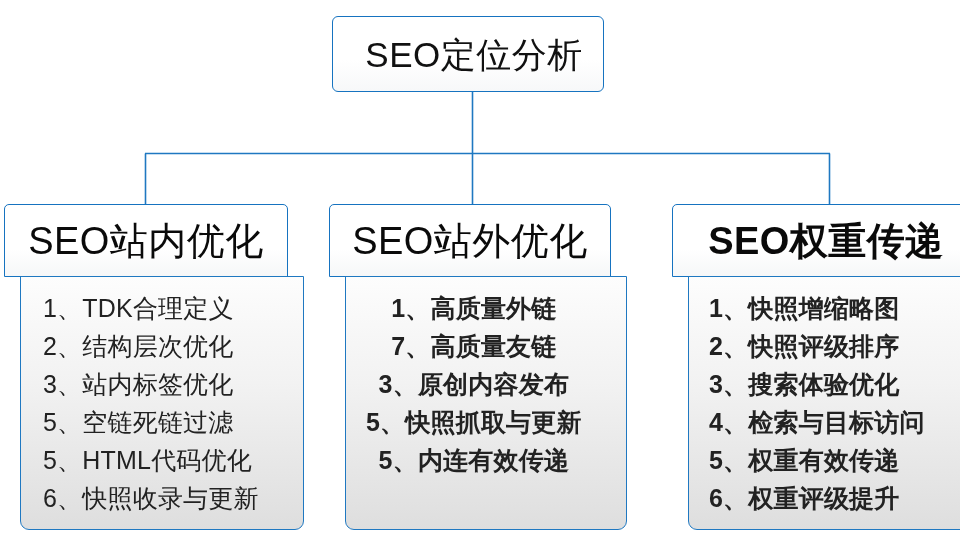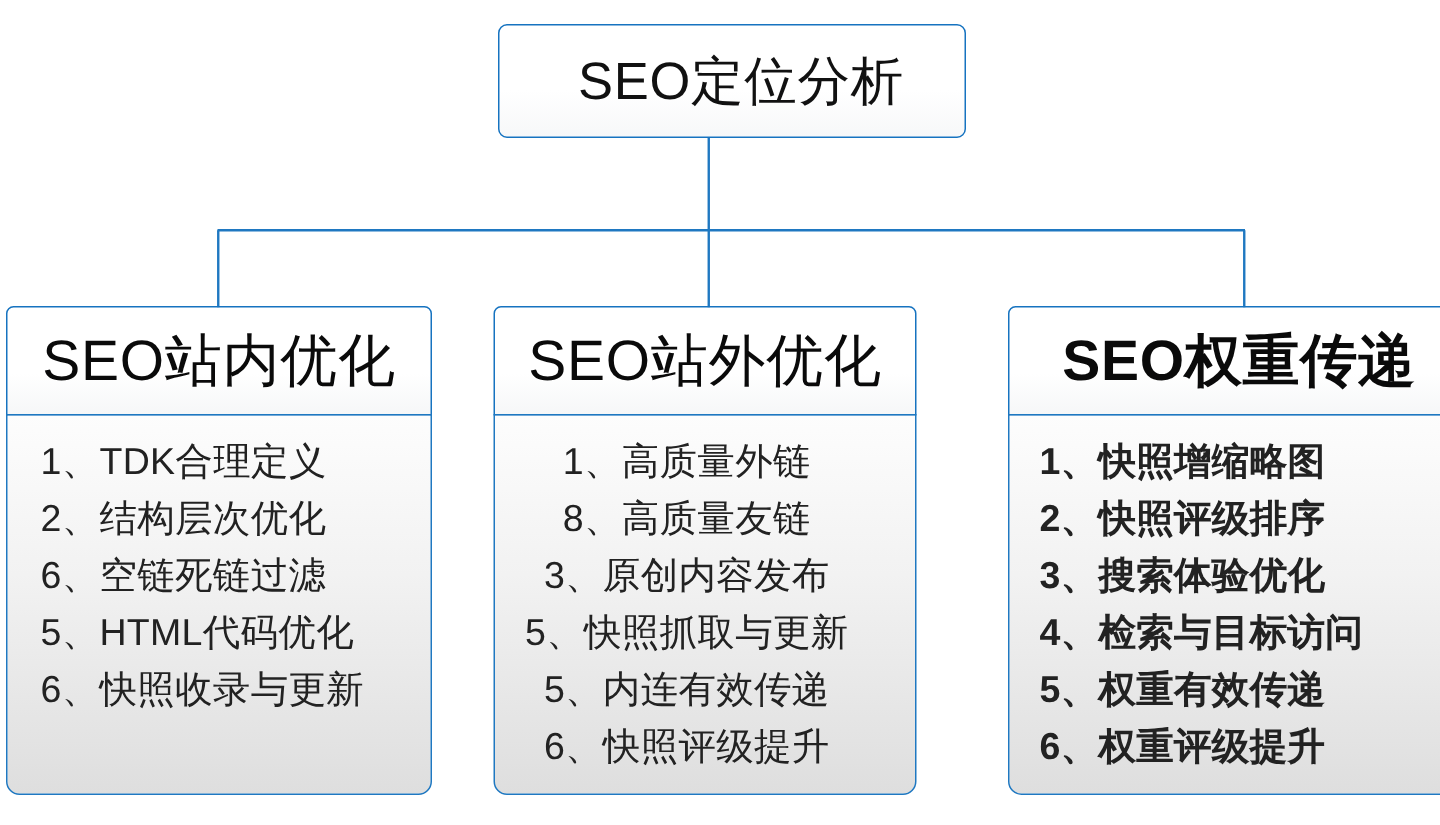--- a/index.html
+++ b/index.html
@@ -28,21 +28,21 @@
     width: 960px;
     height: 550px;
     pointer-events: none;
   }
 
   
   .root-box {
     position: absolute;
     left: 332px;
     top: 16px;
-    width: 312px;
+    width: 272px;
     height: 76px;
     box-sizing: border-box;
     border: 1.4px solid #1673c0;
     border-radius: 6px;
     background: linear-gradient(to bottom, #ffffff 0%, #ffffff 58%, #f7f8f9 100%);
     display: flex;
     align-items: center;
     justify-content: center;
     padding-left: 12px;
   }
@@ -87,25 +87,26 @@
     width: 100%;
     height: 254px;
     margin-top: -1.4px;
     border: 1.4px solid #1f78c1;
     border-radius: 0 0 9px 9px;
     background: linear-gradient(to bottom, #fdfdfd 0%, #f2f2f2 42%, #e3e3e3 86%, #dedede 100%);
     padding: 12px 0 0 0;
     display: flex;
     flex-direction: column;
     align-items: flex-start;
+    margin-left: 16px;
   }
   .list-inner {
     padding-left: 22px;
   }
-  .col-2 .list-inner { padding-left: 20px; }
+  .col-2 .list-inner { padding-left: 20px; font-weight: bold; }
   .col-3 .list-inner { padding-left: 20px; }
 
   .list-item {
     font-size: 25px;
     color: #222222;
     line-height: 38px;
     white-space: nowrap;
     letter-spacing: 0.2px;
   }
 </style>
@@ -132,39 +133,39 @@
   </div>
 
   <div class="column col-1">
     <div class="head-box">
       <span class="head-title">SEO站内优化</span>
     </div>
     <div class="list-box">
       <div class="list-inner">
         <div class="list-item">1、TDK合理定义</div>
         <div class="list-item">2、结构层次优化</div>
-        <div class="list-item">6、空链死链过滤</div>
+        <div class="list-item">3、站内标签优化</div>
+        <div class="list-item">5、空链死链过滤</div>
         <div class="list-item">5、HTML代码优化</div>
         <div class="list-item">6、快照收录与更新</div>
       </div>
     </div>
   </div>
 
   <div class="column col-2">
     <div class="head-box">
       <span class="head-title">SEO站外优化</span>
     </div>
     <div class="list-box">
       <div class="list-inner">
         <div class="list-item">1、高质量外链</div>
-        <div class="list-item">8、高质量友链</div>
+        <div class="list-item">7、高质量友链</div>
         <div class="list-item">3、原创内容发布</div>
         <div class="list-item">5、快照抓取与更新</div>
         <div class="list-item">5、内连有效传递</div>
-        <div class="list-item">6、快照评级提升</div>
       </div>
     </div>
   </div>
 
   <div class="column col-3">
     <div class="head-box">
       <span class="head-title">SEO权重传递</span>
     </div>
     <div class="list-box">
       <div class="list-inner">

